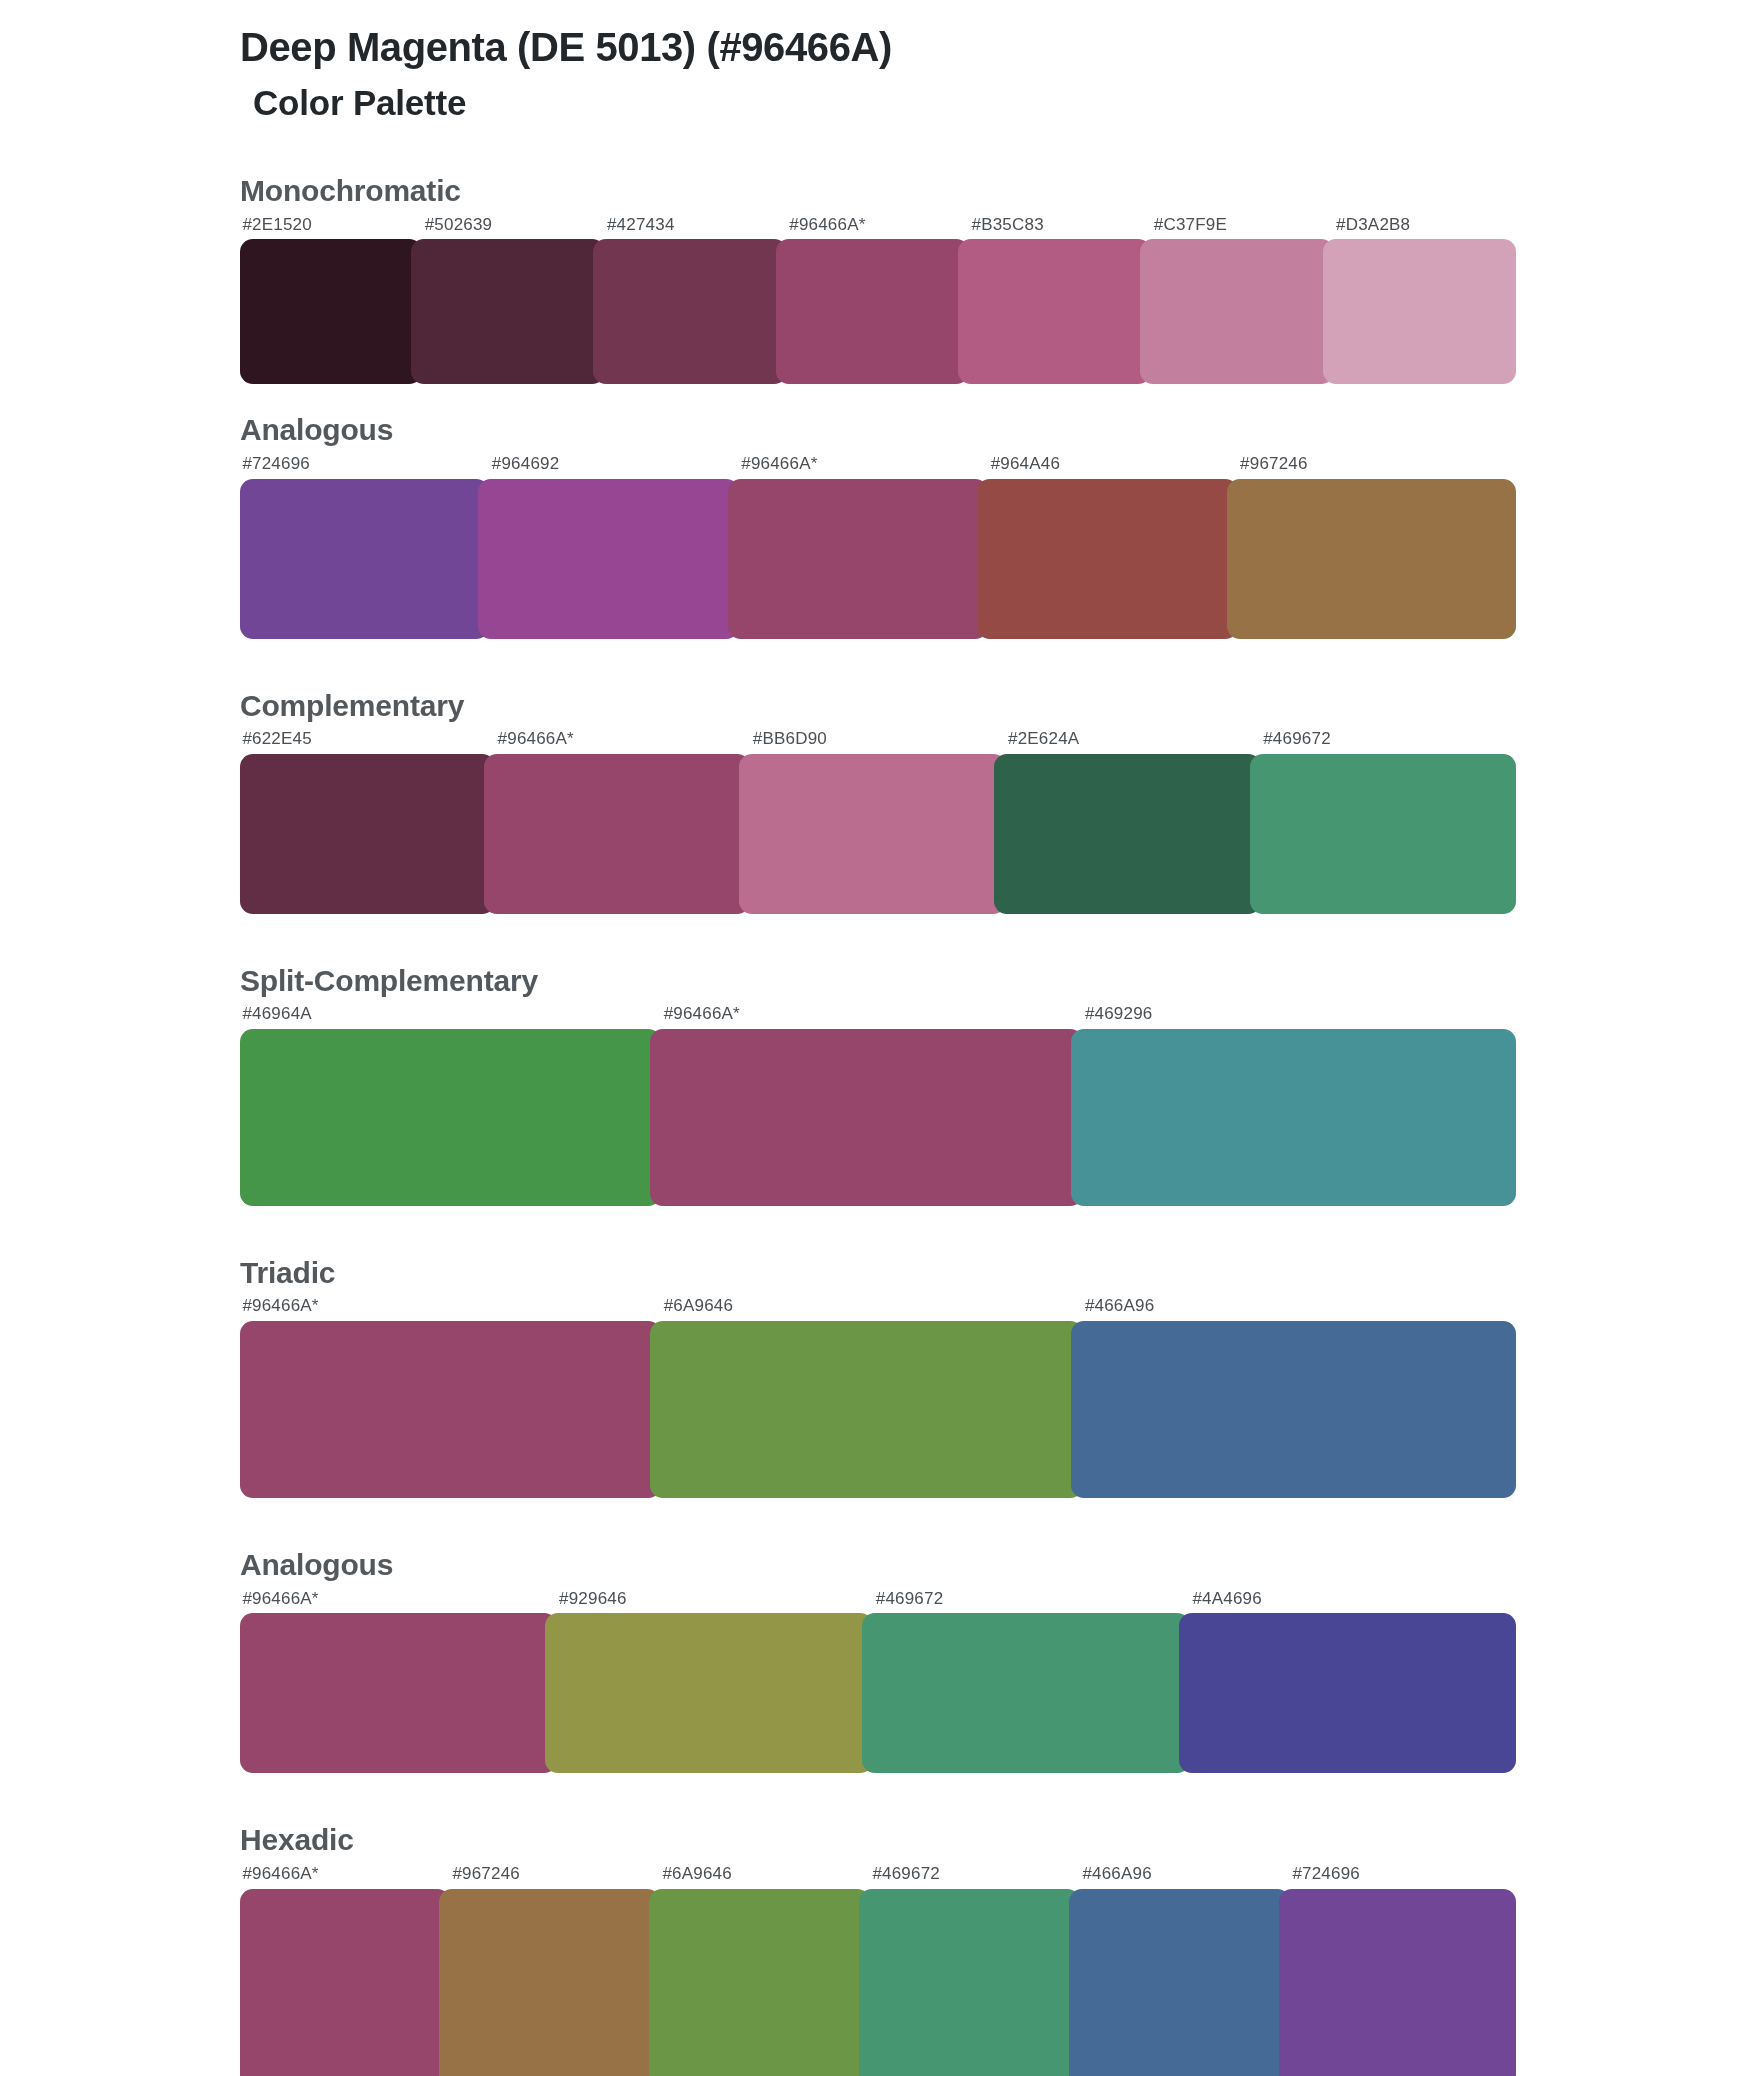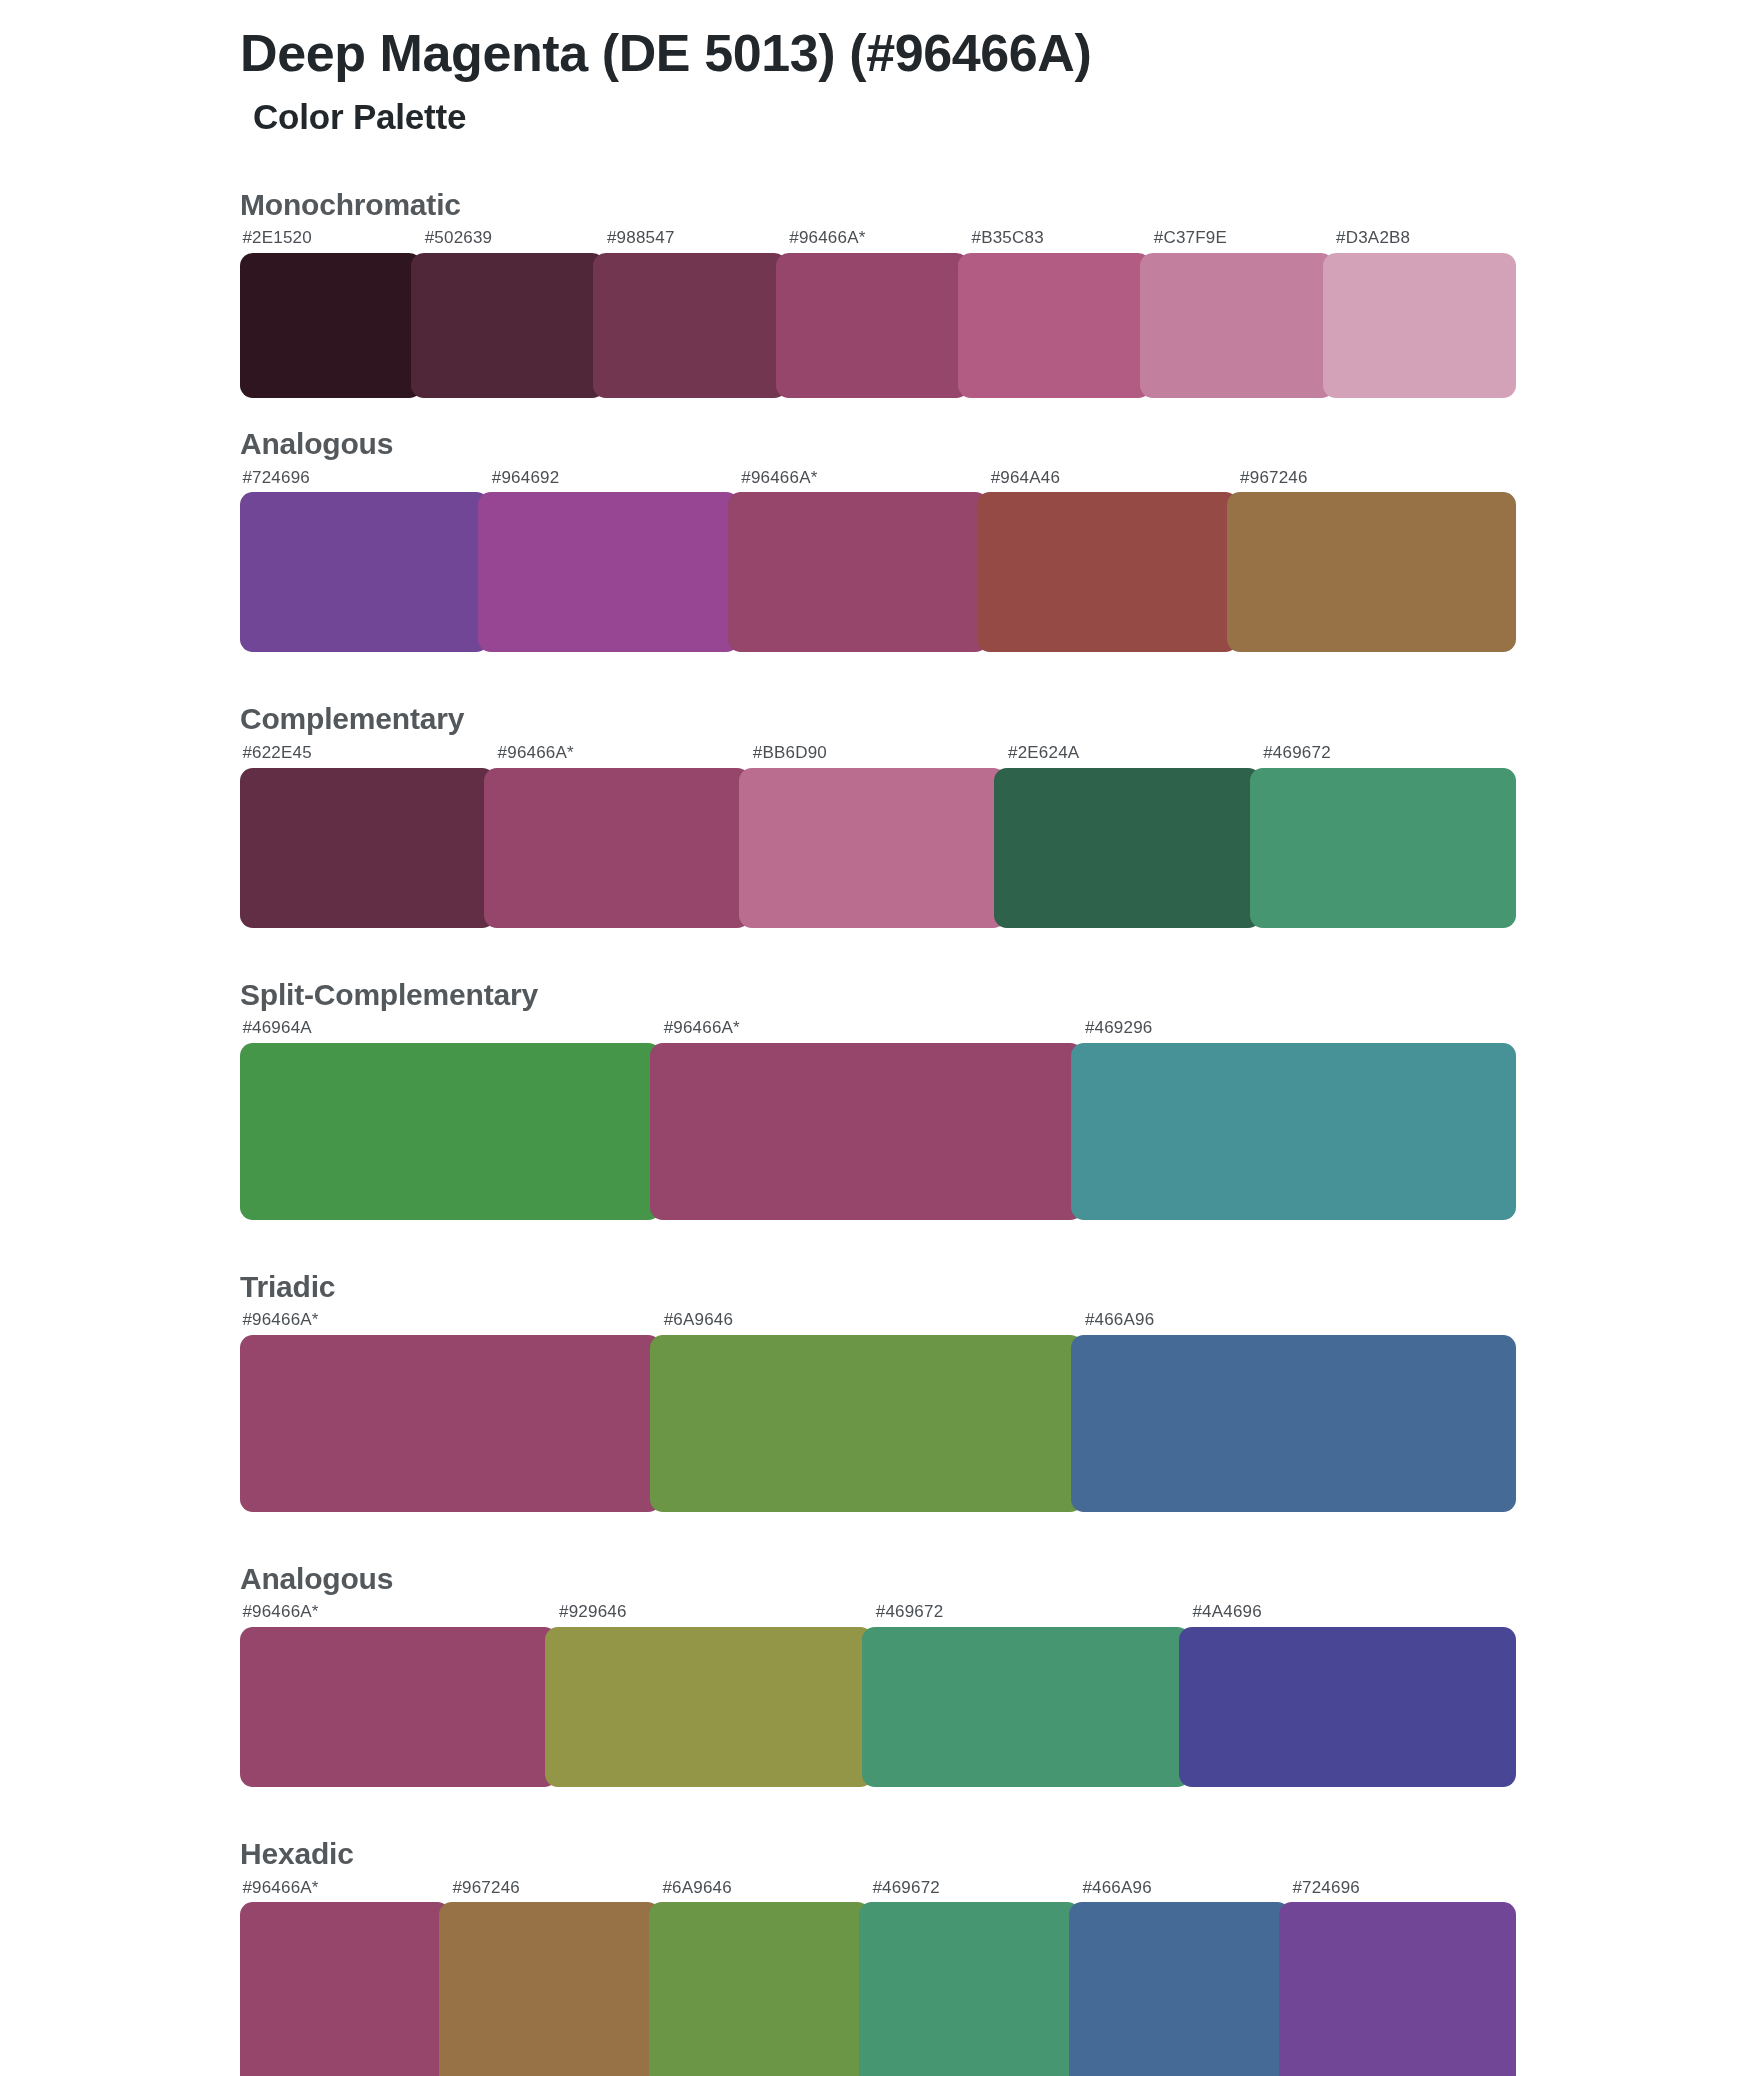--- a/index.html
+++ b/index.html
@@ -16,21 +16,21 @@
     background: #ffffff;
     overflow: hidden;
   }
   .inner {
     padding: 24px 0 0 0;
   }
   .title-block {
     margin: 0 0 0 240px;
   }
   h1.main-title {
-    font-size: 52px;
+    font-size: 40px;
     font-weight: bold;
     color: #22272b;
     margin: 0 0 11.2px 0;
     letter-spacing: -0.4px;
     line-height: 1.15;
   }
   h2.sub-title {
     font-size: 35px;
     font-weight: bold;
     color: #22272b;
@@ -102,21 +102,21 @@
           <div class="swatch-row">
             <div class="swatch" style="flex: 1 0 0px;">
               <div class="swatch-label">#2E1520</div>
               <div class="swatch-chip" style="background: rgb(46, 21, 32);"></div>
             </div>
             <div class="swatch" style="flex: 1 0 0px;">
               <div class="swatch-label">#502639</div>
               <div class="swatch-chip" style="background: rgb(80, 38, 57); margin-left: -11.2px; width: calc(100% + 11.2px);"></div>
             </div>
             <div class="swatch" style="flex: 1 0 0px;">
-              <div class="swatch-label">#988547</div>
+              <div class="swatch-label">#427434</div>
               <div class="swatch-chip" style="background: rgb(115, 54, 81); margin-left: -11.2px; width: calc(100% + 11.2px);"></div>
             </div>
             <div class="swatch" style="flex: 1 0 0px;">
               <div class="swatch-label">#96466A*</div>
               <div class="swatch-chip" style="background: rgb(150, 70, 106); margin-left: -11.2px; width: calc(100% + 11.2px);"></div>
             </div>
             <div class="swatch" style="flex: 1 0 0px;">
               <div class="swatch-label">#B35C83</div>
               <div class="swatch-chip" style="background: rgb(179, 92, 131); margin-left: -11.2px; width: calc(100% + 11.2px);"></div>
             </div>

